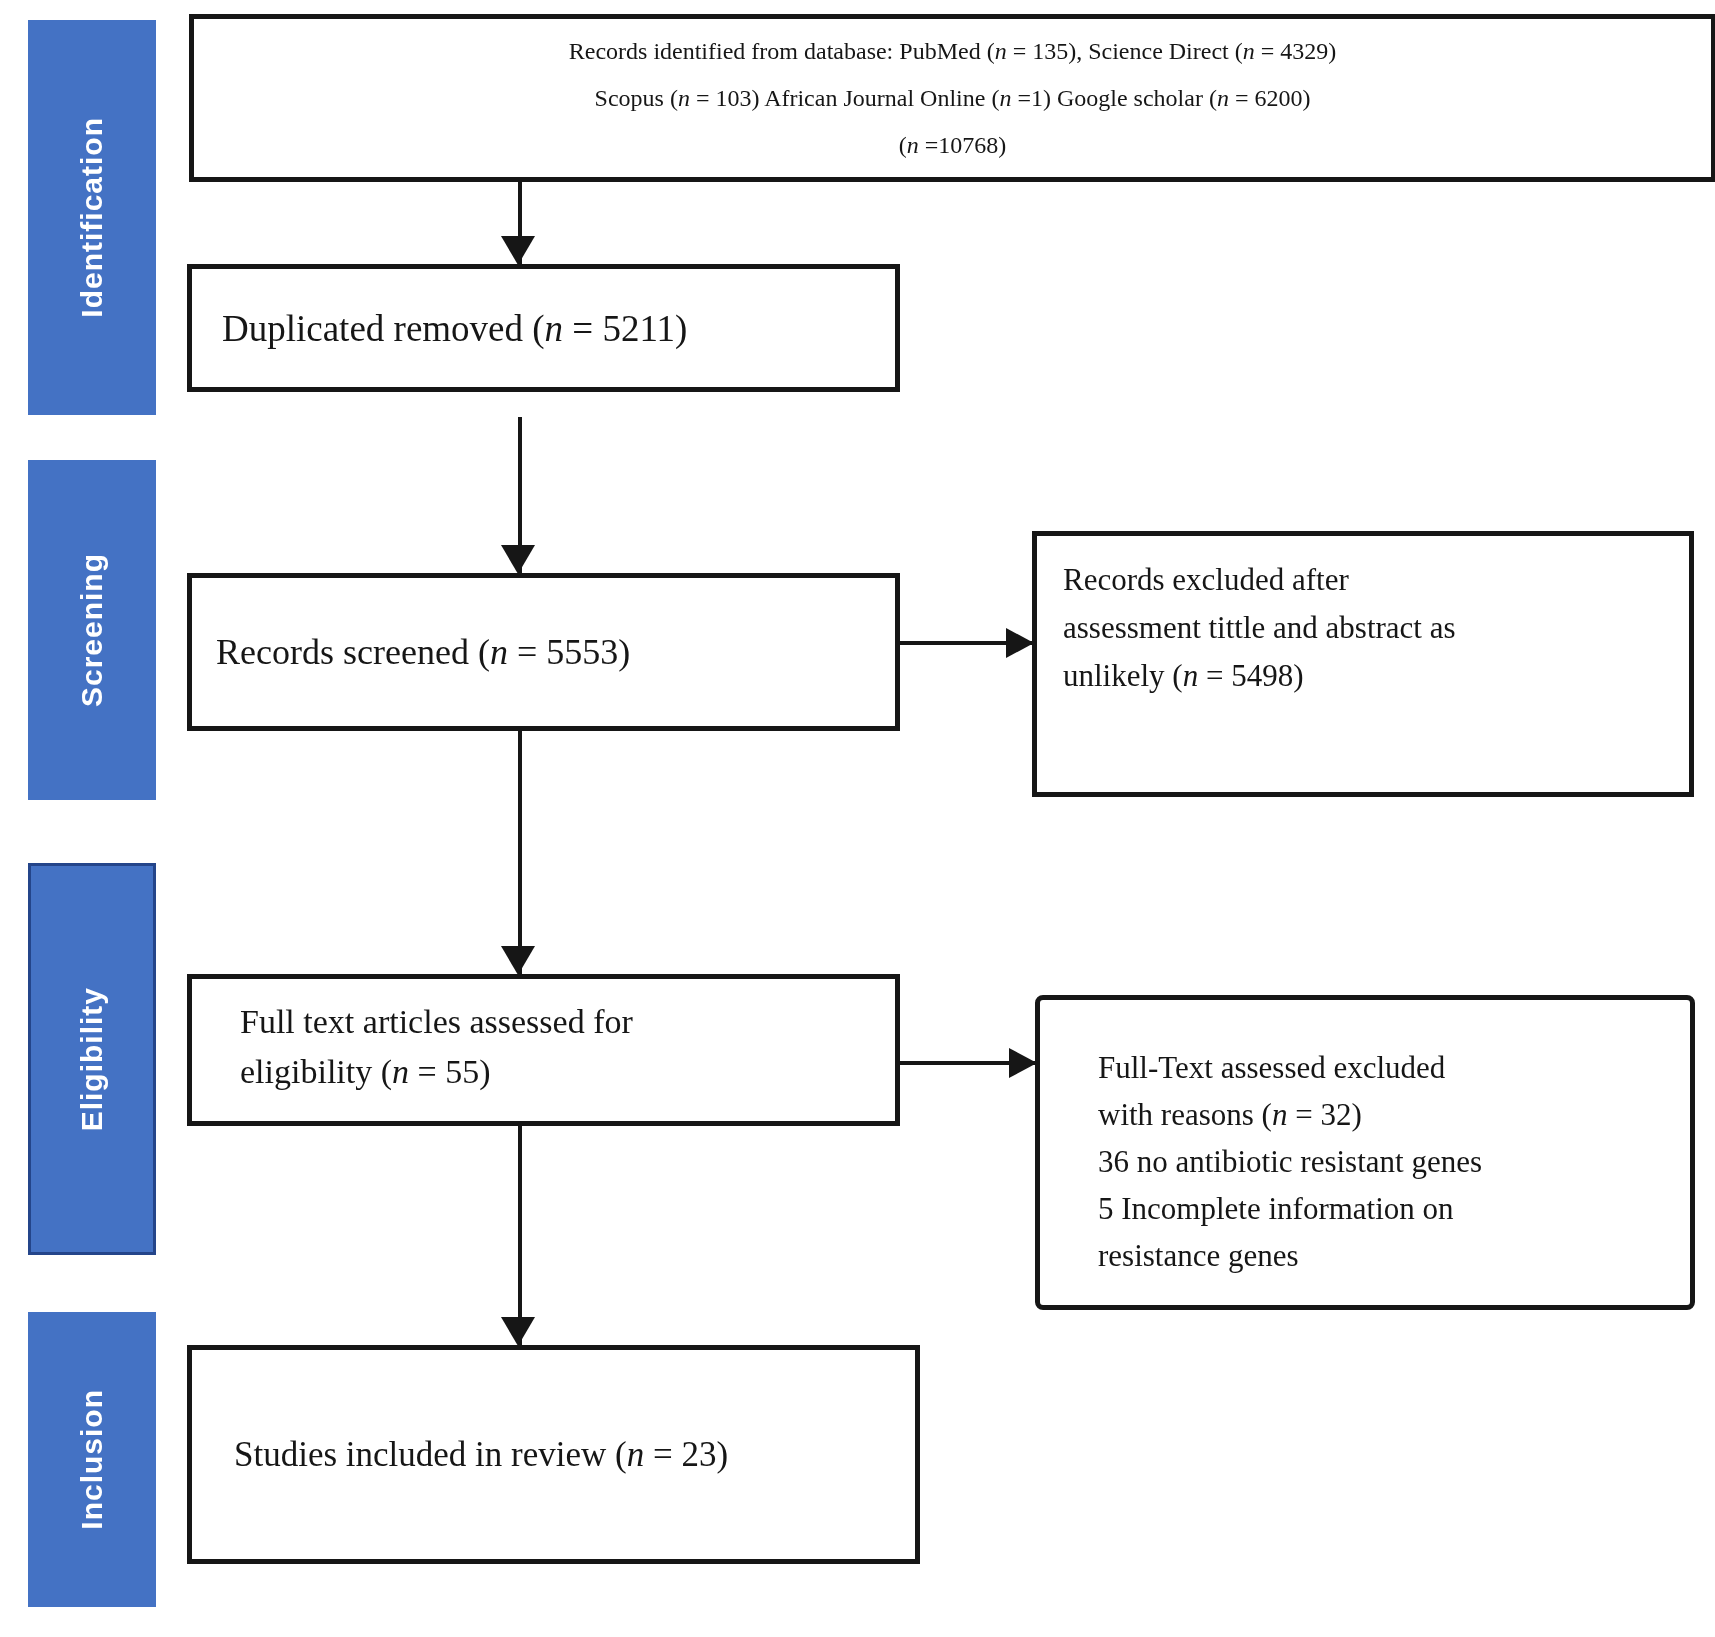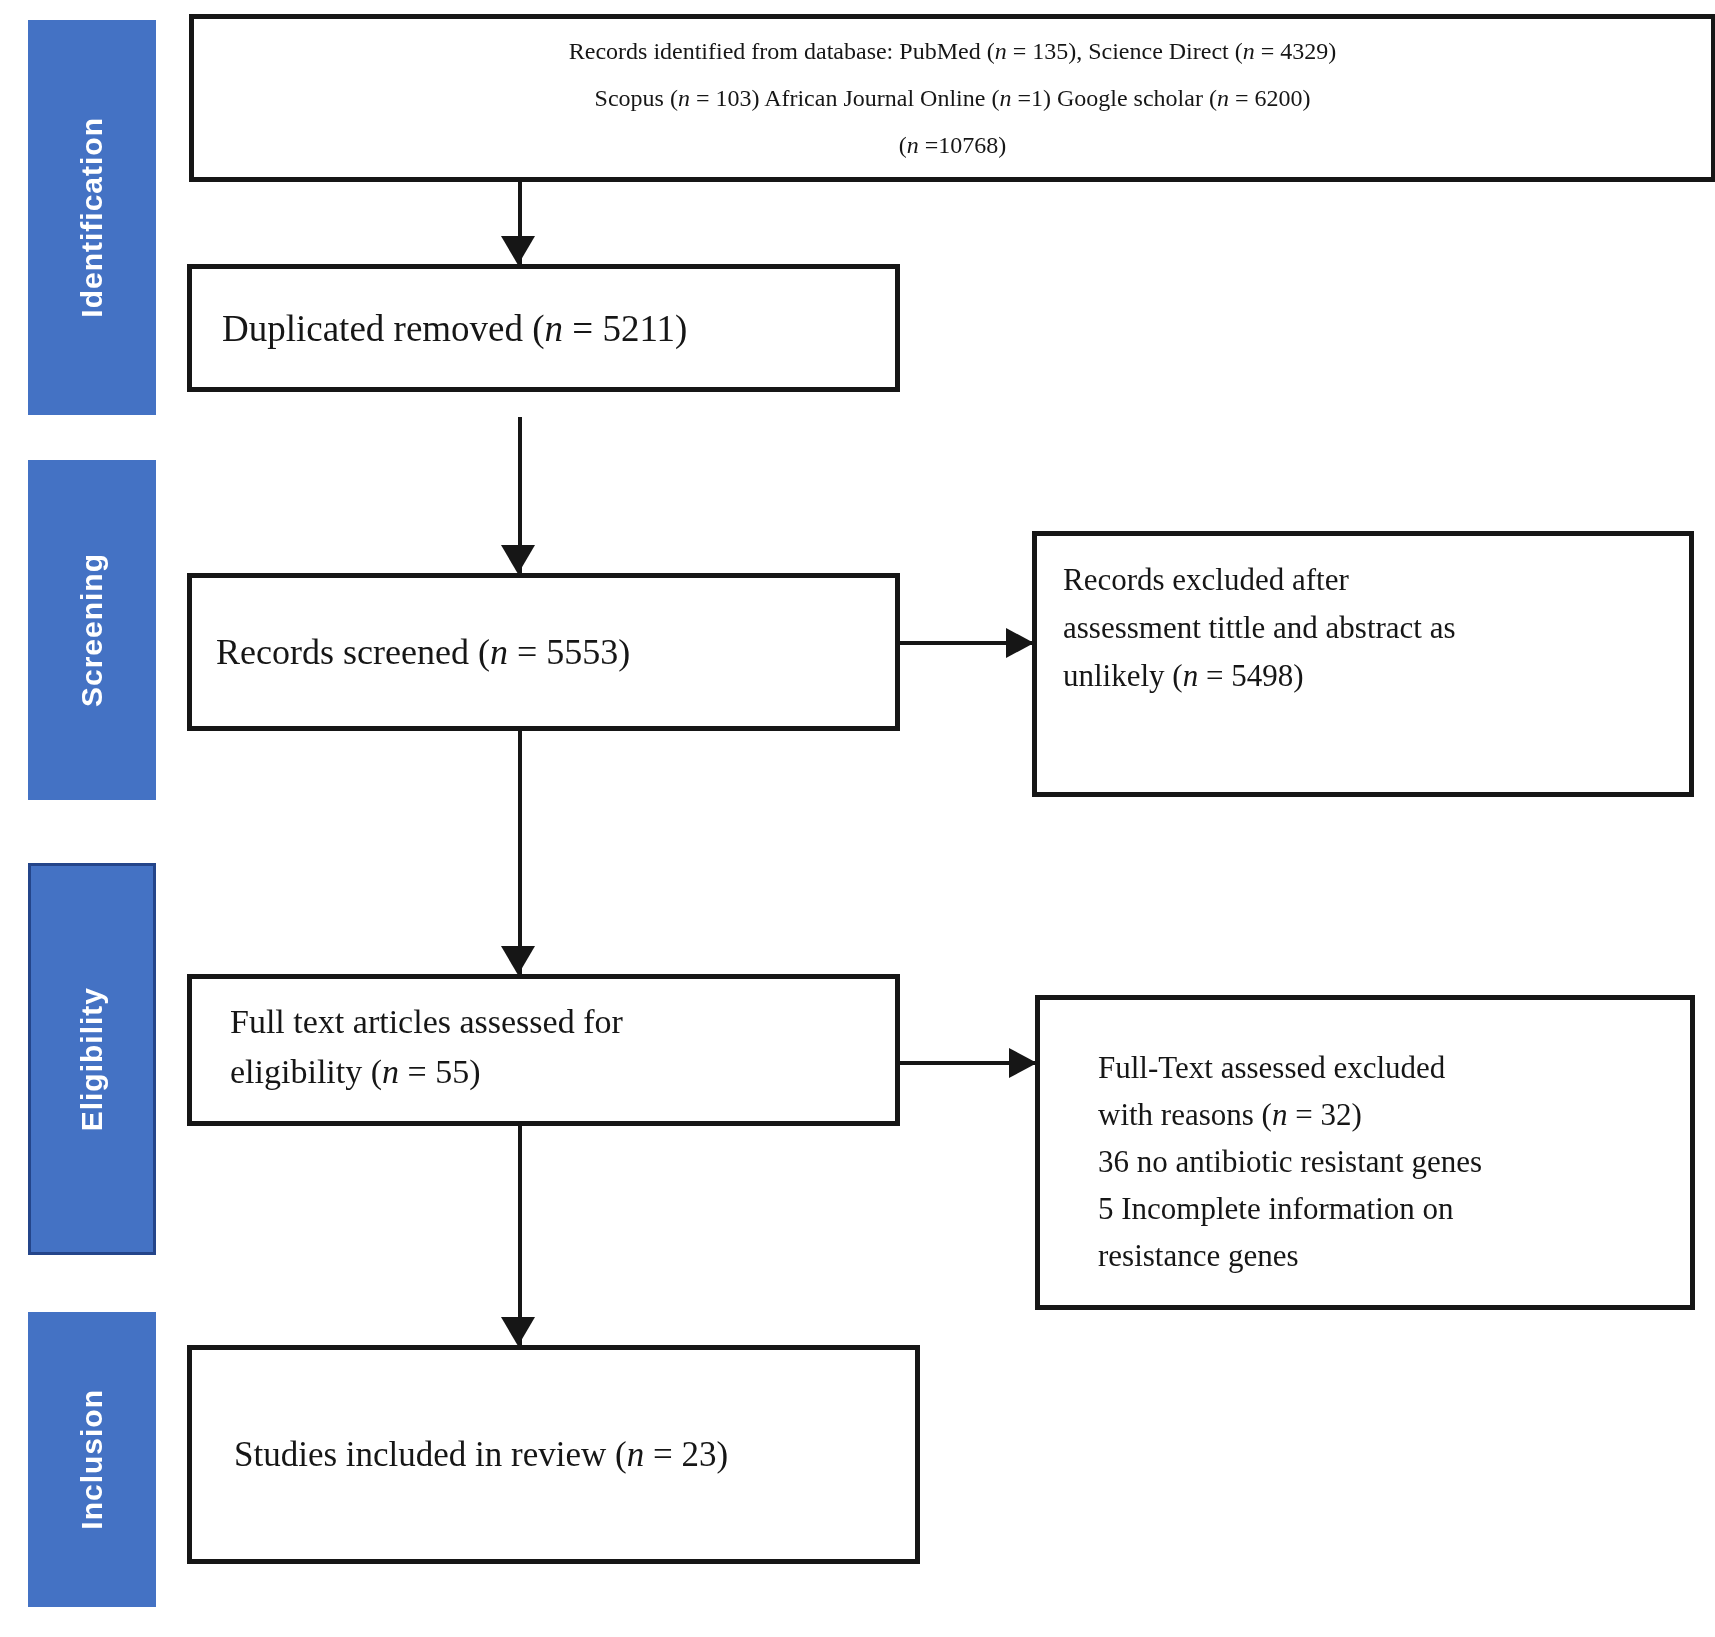--- a/index.html
+++ b/index.html
@@ -28,22 +28,22 @@
   
   .fbox{
     position:absolute;border:5px solid var(--ink);background:var(--box-bg);
     box-sizing:border-box;
   }
   .vcenter{display:flex;flex-direction:column;justify-content:center;}
   .b1{left:189px;top:14px;width:1527px;height:168px;text-align:center;font-size:24px;line-height:47px;padding-top:9px;}
   .b2{left:187px;top:264px;width:713px;height:128px;font-size:37px;padding-left:30px;}
   .b3{left:187px;top:573px;width:713px;height:158px;font-size:36px;padding-left:24px;}
   .s1{left:1032px;top:531px;width:662px;height:266px;font-size:31px;line-height:48px;padding:20px 18px 0 26px;}
-  .b4{left:187px;top:974px;width:713px;height:152px;font-size:34px;line-height:50px;padding:18px 10px 0 38px;}
-  .s2{left:1035px;top:995px;width:660px;height:315px;font-size:31px;line-height:47px;padding:44px 14px 0 58px;}
+  .b4{left:187px;top:974px;width:713px;height:152px;font-size:34px;line-height:50px;padding:18px 10px 0 48px;}
+  .s2{left:1035px;top:995px;width:660px;height:315px;font-size:31px;line-height:47px;padding:44px 14px 0 58px;border-radius:8px;}
   .b5{left:187px;top:1345px;width:733px;height:219px;font-size:35px;padding-left:42px;}
   
   .line{position:absolute;background:var(--ink);}
   .vline{width:4px;}
   .hline{height:4px;}
   .arrow-down{
     position:absolute;width:0;height:0;
     border-left:17px solid transparent;border-right:17px solid transparent;
     border-top:29px solid var(--ink);
   }

